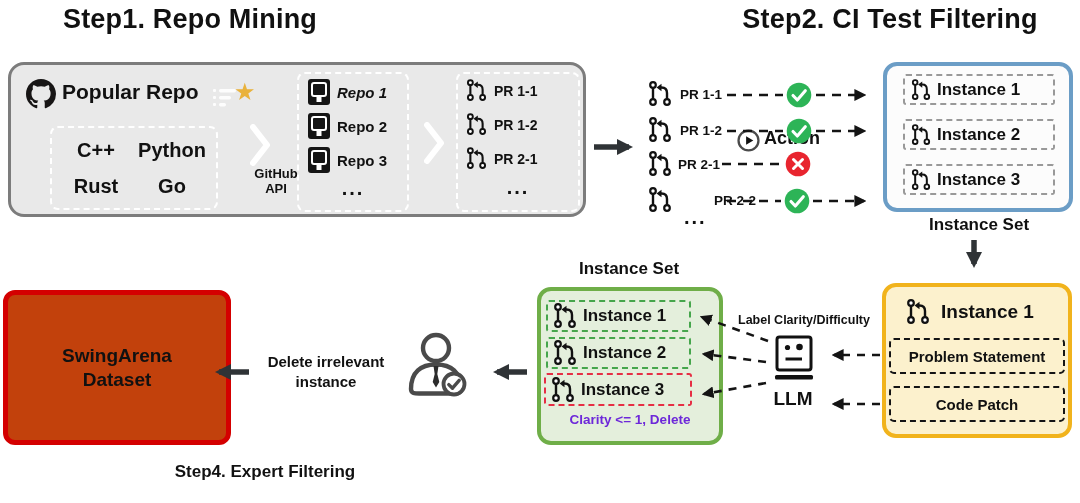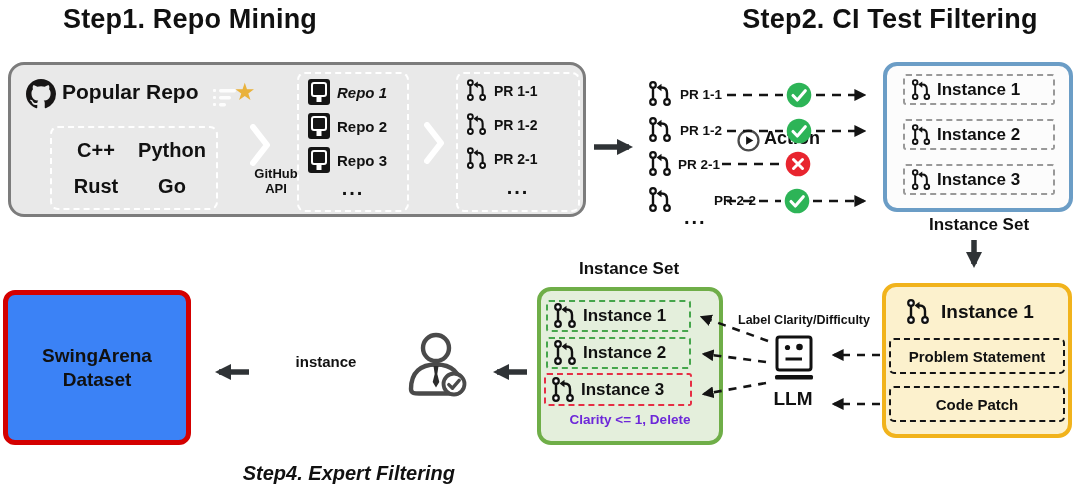--- a/index.html
+++ b/index.html
@@ -1,20 +1,20 @@
 <!DOCTYPE html>
 <html><head>
 <meta charset="utf-8">
 <style>
   html,body{margin:0;padding:0;background:#fff;}
   .canvas{position:relative;width:1080px;height:503px;background:#fff;
           font-family:"Liberation Sans",sans-serif;overflow:hidden;}
   .abs{position:absolute;}
   .ttl{font-weight:bold;font-size:27px;color:#111;text-align:center;letter-spacing:.2px;}
-  .ttl2{font-weight:bold;font-size:20px;color:#111;text-align:right;font-style:italic;}
+  .ttl2{font-weight:bold;font-size:17px;color:#111;text-align:center;}
   
   .s1box{left:8px;top:62px;width:578px;height:155px;background:#e9e9e9;
          border:3px solid #7c7c7c;border-radius:16px;box-sizing:border-box;}
   .wdash{border:2.5px dashed #ffffff;border-radius:8px;box-sizing:border-box;}
   .langgrid{left:50px;top:126px;width:168px;height:84px;display:grid;
             grid-template-columns:1fr 1fr;align-items:center;justify-items:center;
             font-size:20px;font-weight:bold;color:#111;padding:4px 6px;}
   .minilbl{font-size:13px;font-weight:bold;color:#111;text-align:center;line-height:1.15;}
   .rowitem{display:flex;align-items:center;gap:7px;font-weight:bold;color:#111;}
   .dots{font-weight:bold;font-size:20px;color:#111;text-align:center;letter-spacing:2px;}
@@ -33,21 +33,21 @@
          display:flex;align-items:center;justify-content:center;
          font-size:15px;font-weight:bold;color:#111;}
   
   .greenbox{left:537px;top:287px;width:186px;height:158px;background:#e4efdc;
             border:4px solid #6fae48;border-radius:14px;box-sizing:border-box;}
   .ginst{border:2.5px dashed #46a64c;border-radius:3px;box-sizing:border-box;
          display:flex;align-items:center;gap:6px;padding-left:5px;
          font-size:17px;font-weight:bold;color:#111;}
   .rinst{border-color:#e62e44;}
   .note{font-size:13.5px;font-weight:bold;color:#6d28d9;text-align:center;}
-  .pinkbox{left:3px;top:290px;width:188px;height:155px;background:#3b82f6;
+  .pinkbox{left:3px;top:290px;width:228px;height:155px;background:#c2410c;
            border:5px solid #d40000;border-radius:12px;box-sizing:border-box;
            display:flex;align-items:center;justify-content:center;}
   .pinktxt{font-size:19px;font-weight:bold;color:#111;text-align:center;line-height:1.25;}
   .note2{font-size:15px;font-weight:bold;color:#111;text-align:center;line-height:1.3;}
   .overlay{position:absolute;left:0;top:0;width:1080px;height:503px;pointer-events:none;}
   svg{display:block;}
 </style>
 </head>
 <body>
 
@@ -380,20 +380,21 @@
     <svg width="70" height="70" viewBox="0 0 70 70">
       <circle cx="34" cy="17" r="13" fill="#fff" stroke="#4a4a4a" stroke-width="4.4"></circle>
       <path d="M9 58 C9 41 19 33.5 34 33.5 C49 33.5 59 41 59 58 C59 62.5 55 62.5 51 62.5 L17 62.5 C13 62.5 9 62.5 9 58 Z" fill="#fff" stroke="#4a4a4a" stroke-width="4.4" stroke-linejoin="round"></path>
       <polygon points="31.5,35 36.5,35 35.3,43 37.3,51 34,56.5 30.7,51 32.7,43" fill="#2c2c2c"></polygon>
       <circle cx="52" cy="53" r="10.5" fill="#fff" stroke="#4a4a4a" stroke-width="3.8"></circle>
       <path d="M46.8 53.6 L50.5 57.2 L57.2 49.4" fill="none" stroke="#4a4a4a" stroke-width="3.4" stroke-linecap="round" stroke-linejoin="round"></path>
     </svg>
   </span>
 
   <div class="abs note2" style="left:253px;top:352px;width:146px;">
+    <div>Delete irrelevant</div>
     <div>instance</div>
   </div>
 
   <div class="abs pinkbox">
     <div class="pinktxt">
       <div>SwingArena</div>
       <div>Dataset</div>
     </div>
   </div>
 

